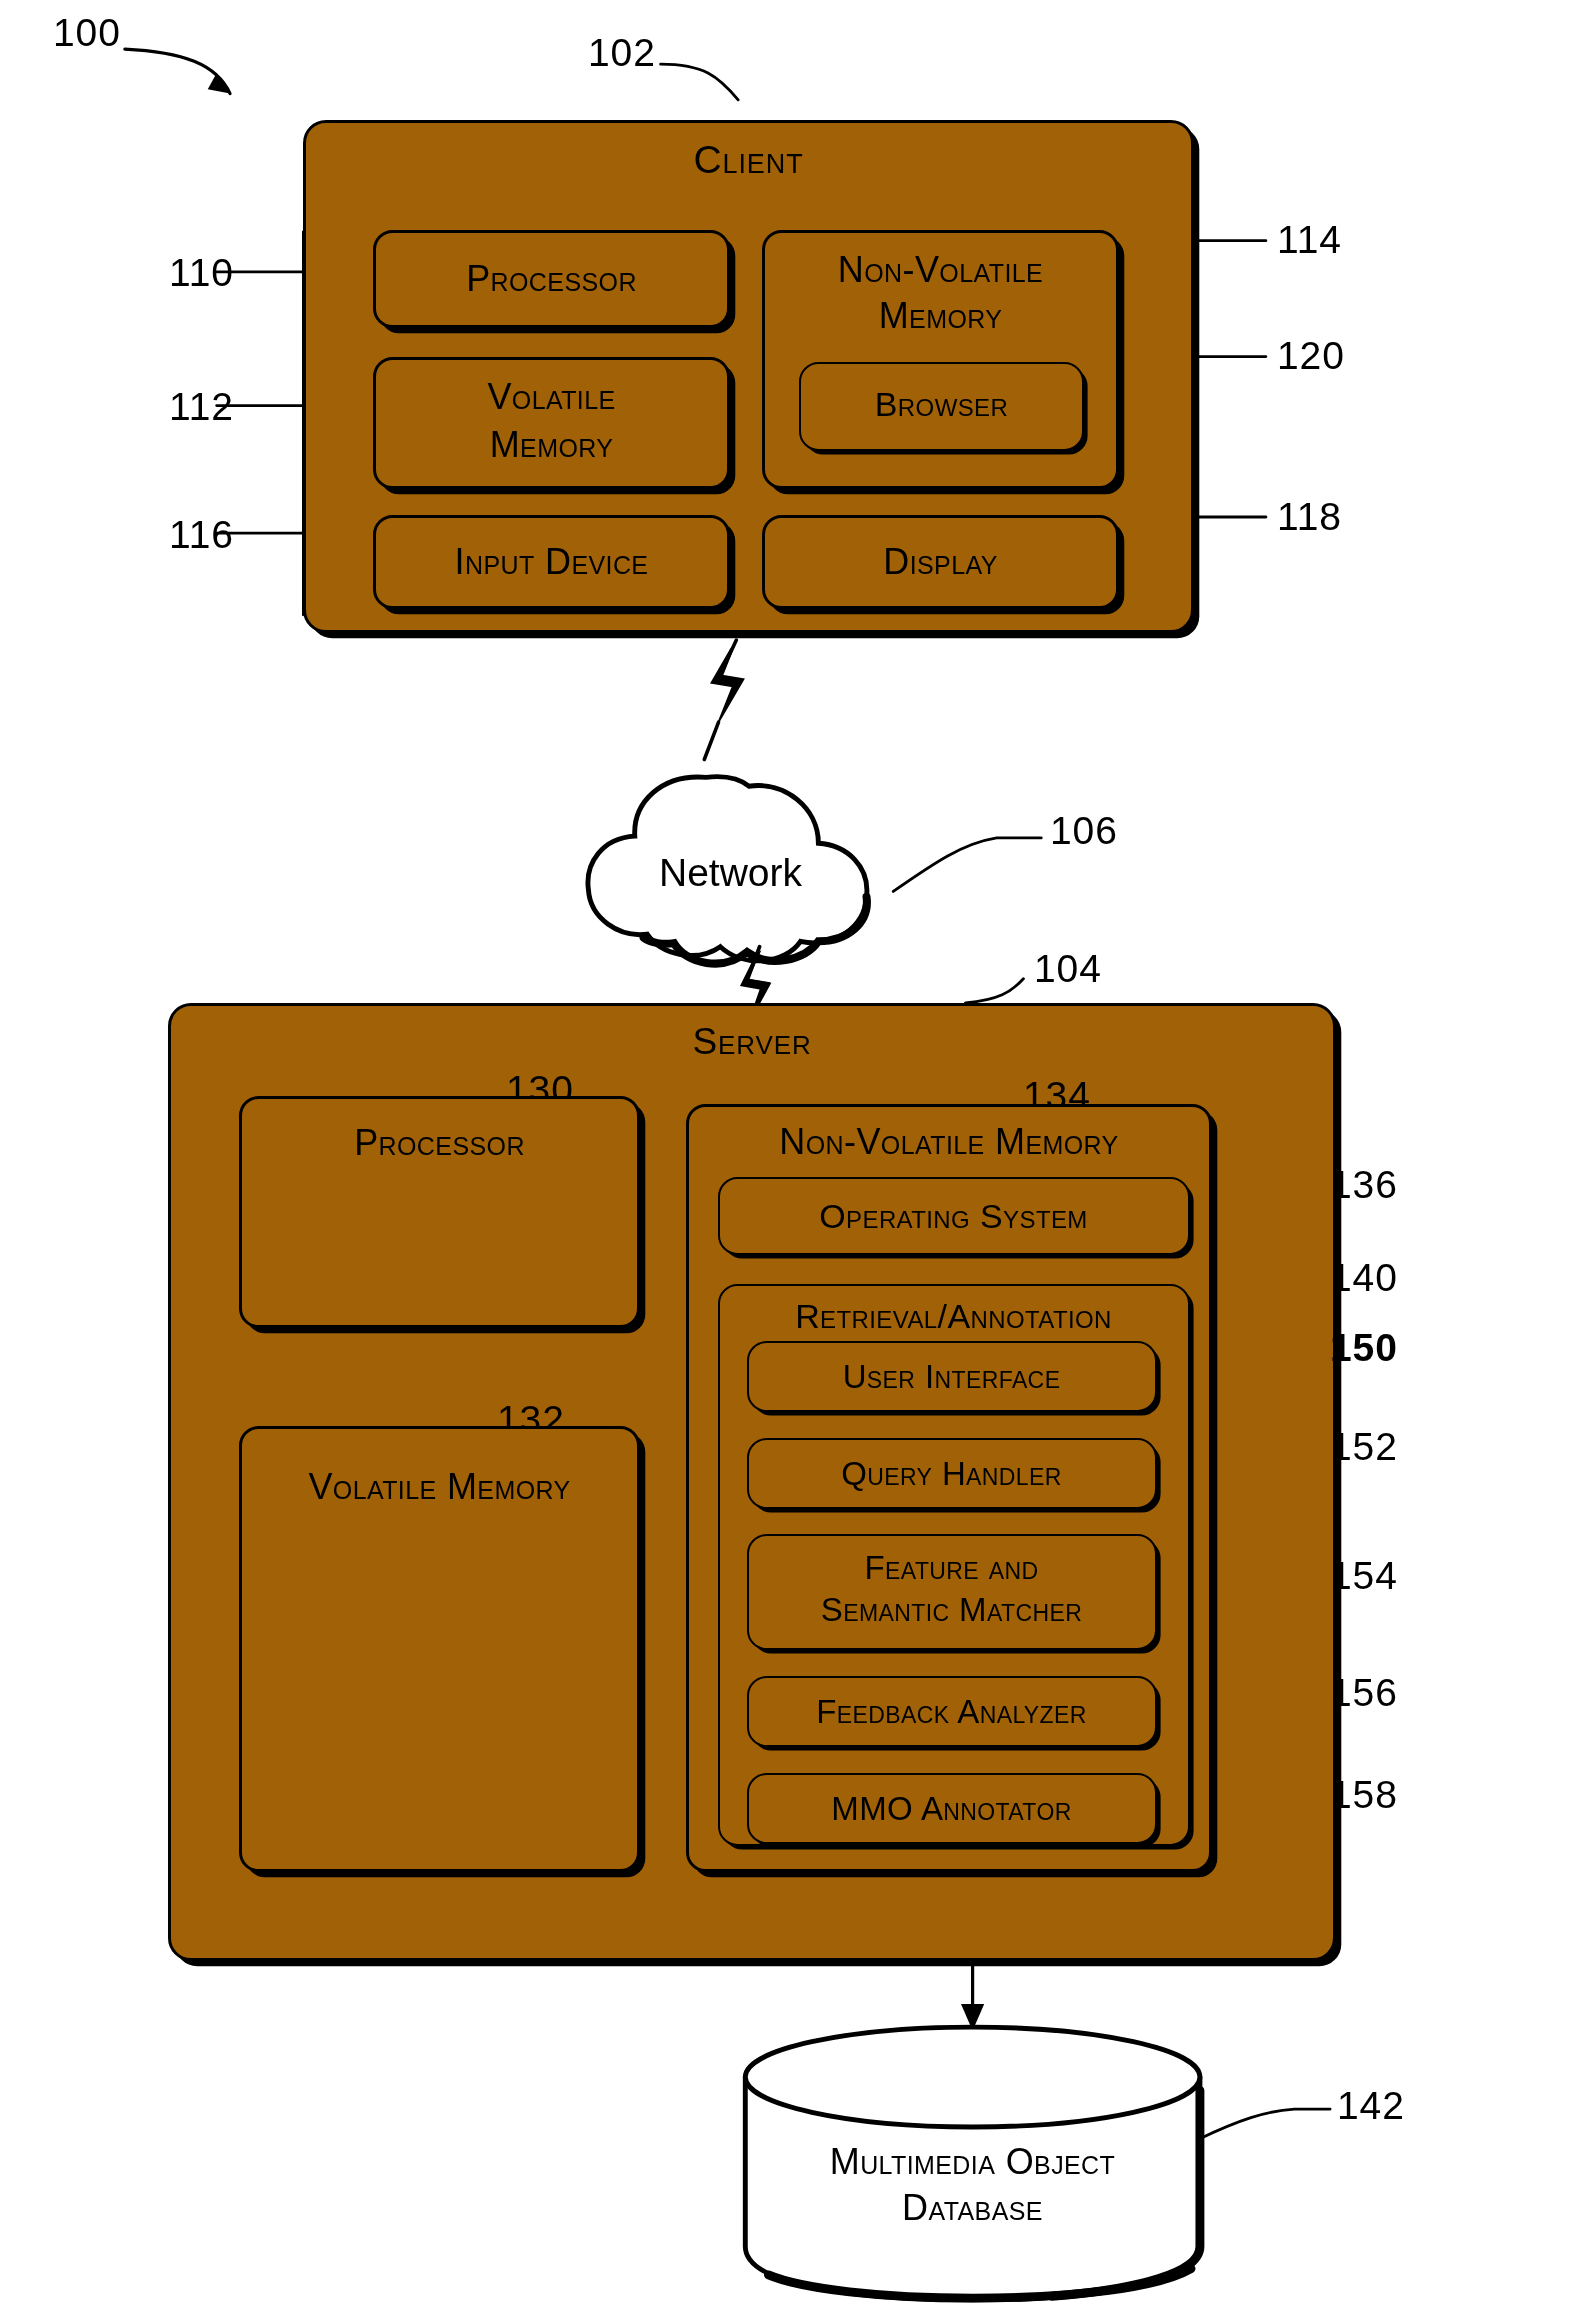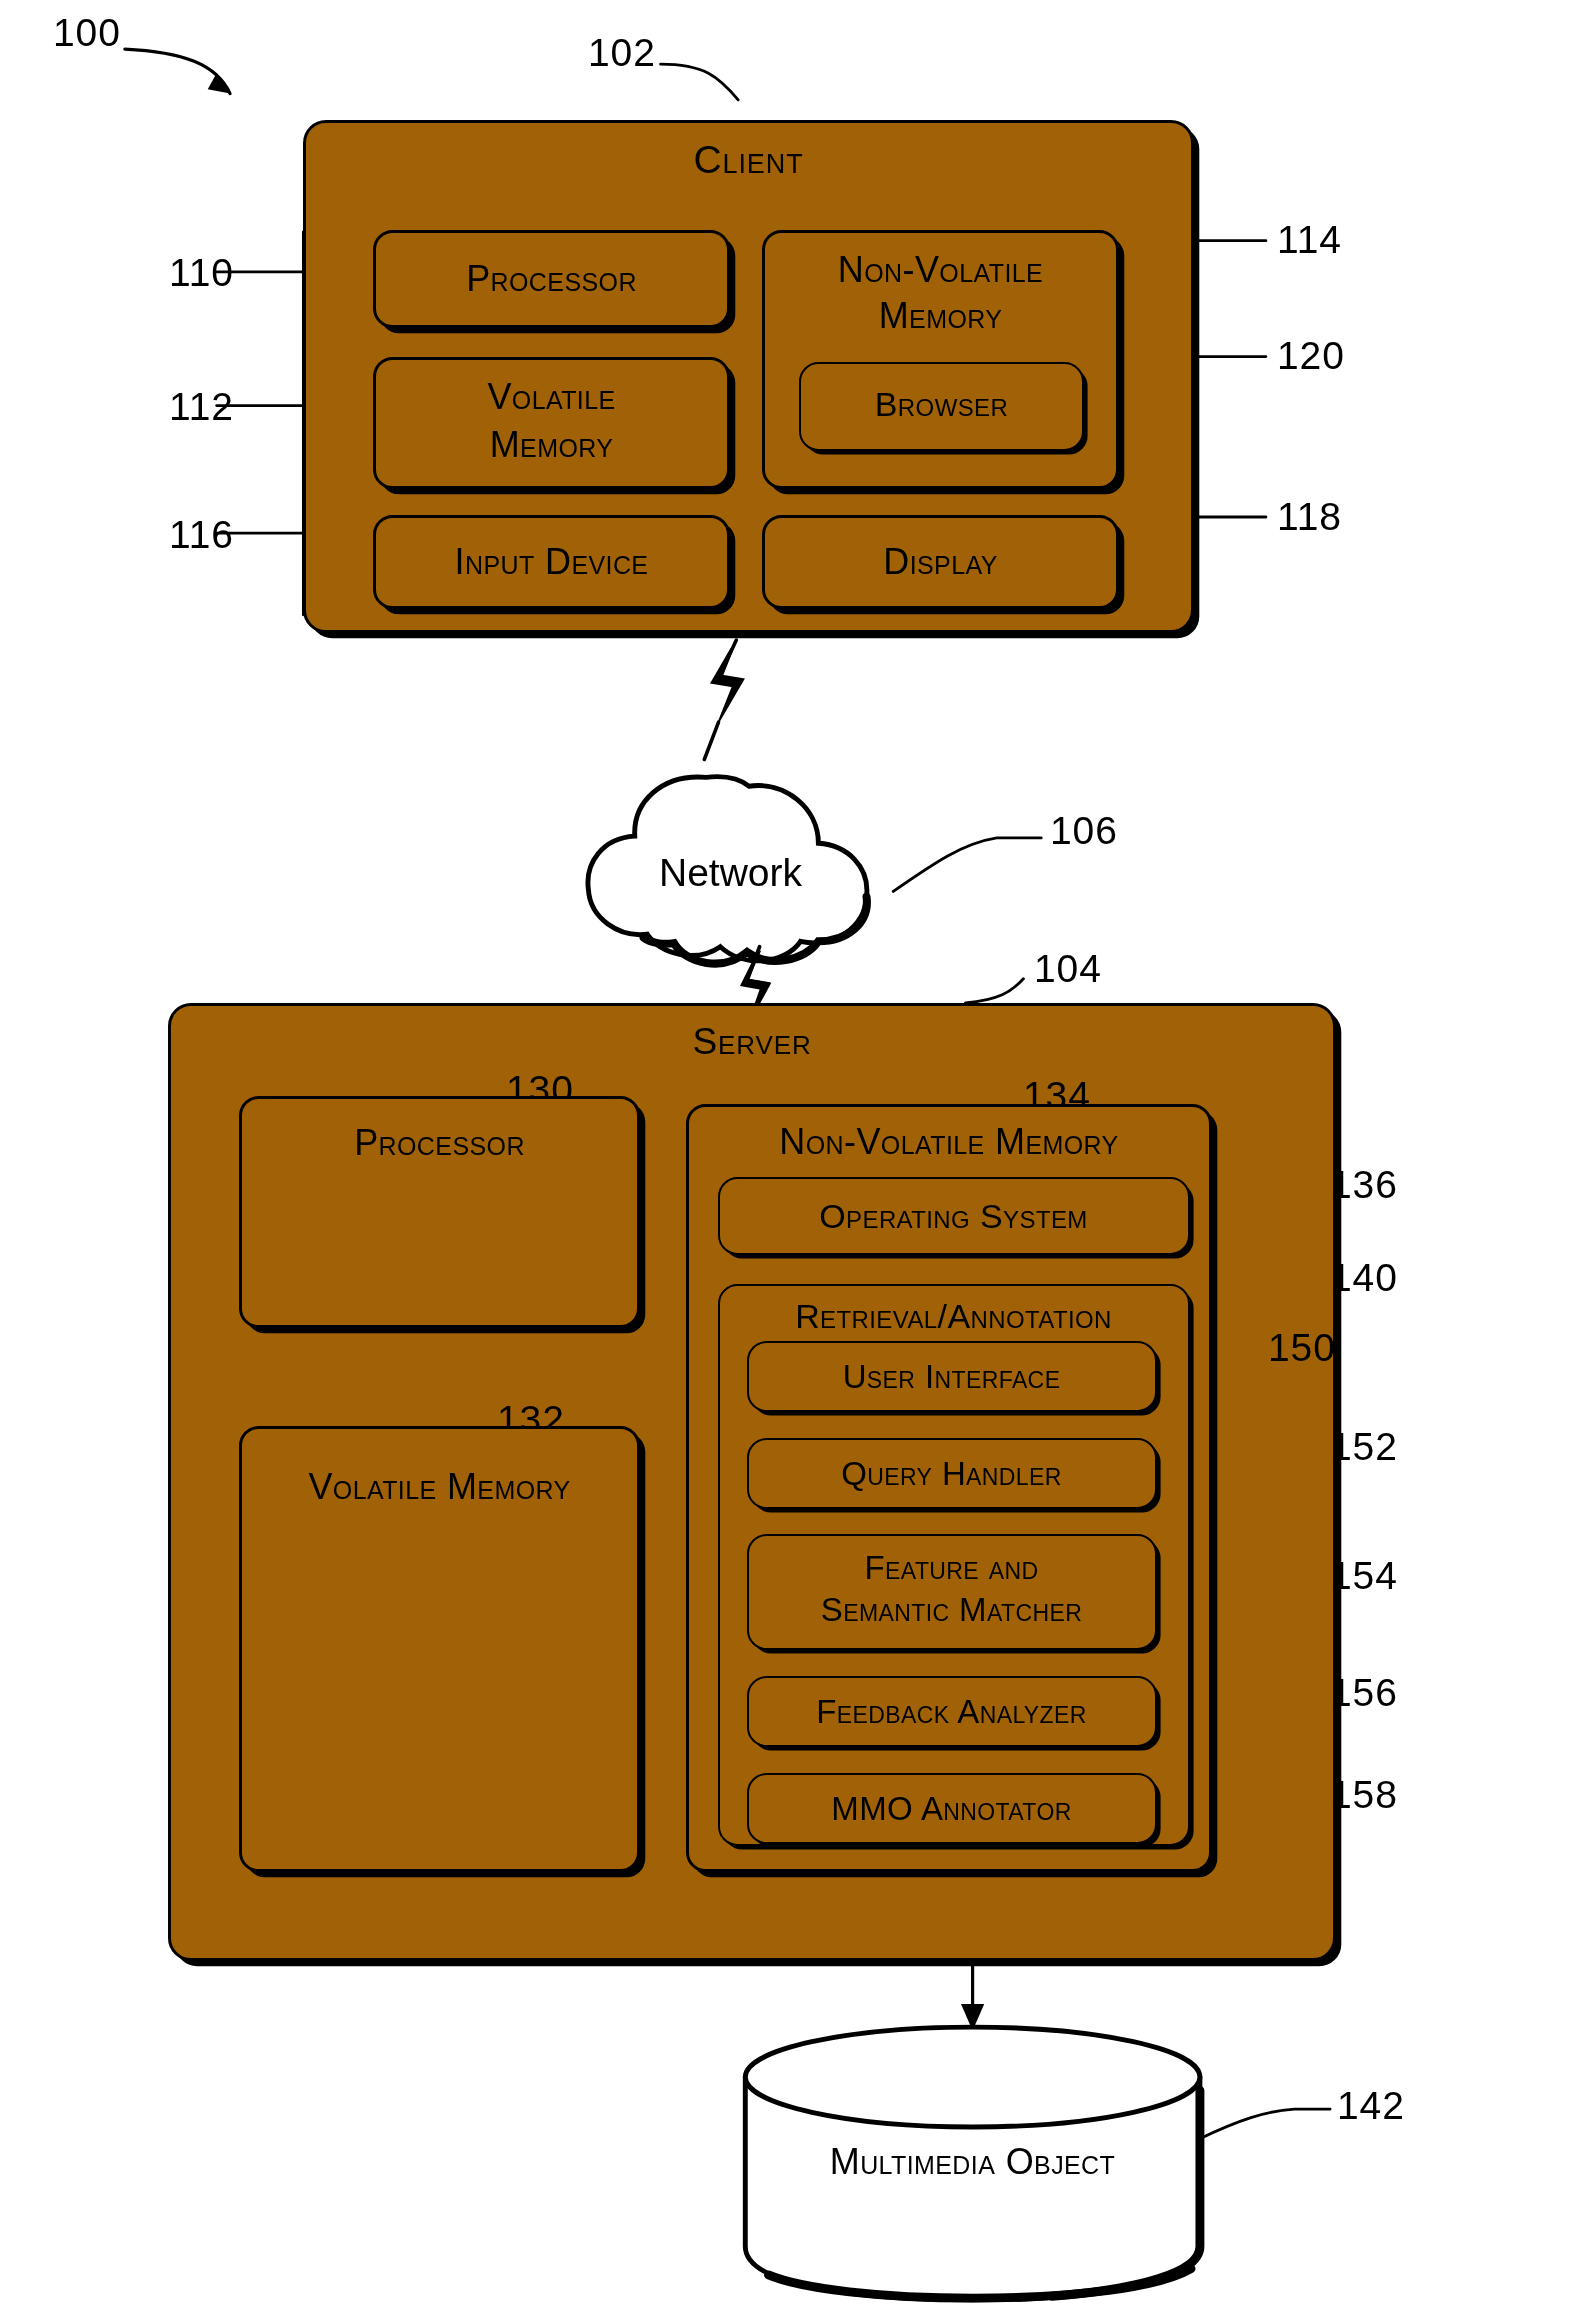--- a/index.html
+++ b/index.html
@@ -197,23 +197,24 @@
     </div>
 
     <div class="rb thin" style="left:27px;top:487px;width:410px;height:71px;">
       <div class="lbl sc" style="top:15px;font-size:33px;">MMO Annotator</div>
     </div>
   </div>
 </div>
 
 <div class="ref" style="left:1330px;top:1163px;">136</div>
 <div class="ref" style="left:1330px;top:1256px;">140</div>
-<div class="ref" style="left:1268px;top:1326px;">150</div>
+<div class="ref" style="left:1330px;top:1326px;font-weight:bold;">150</div>
 <div class="ref" style="left:1330px;top:1425px;">152</div>
 <div class="ref" style="left:1330px;top:1554px;">154</div>
 <div class="ref" style="left:1330px;top:1671px;">156</div>
 <div class="ref" style="left:1330px;top:1773px;">158</div>
 
 <div style="position:absolute;left:754px;top:2139px;width:437px;text-align:center;">
   <div class="sc" style="font-size:36px;line-height:46px;">Multimedia Object</div>
+  <div class="sc" style="font-size:36px;line-height:46px;">Database</div>
 </div>
 <div class="ref" style="left:1337px;top:2084px;">142</div>
 
 
 </body></html>

